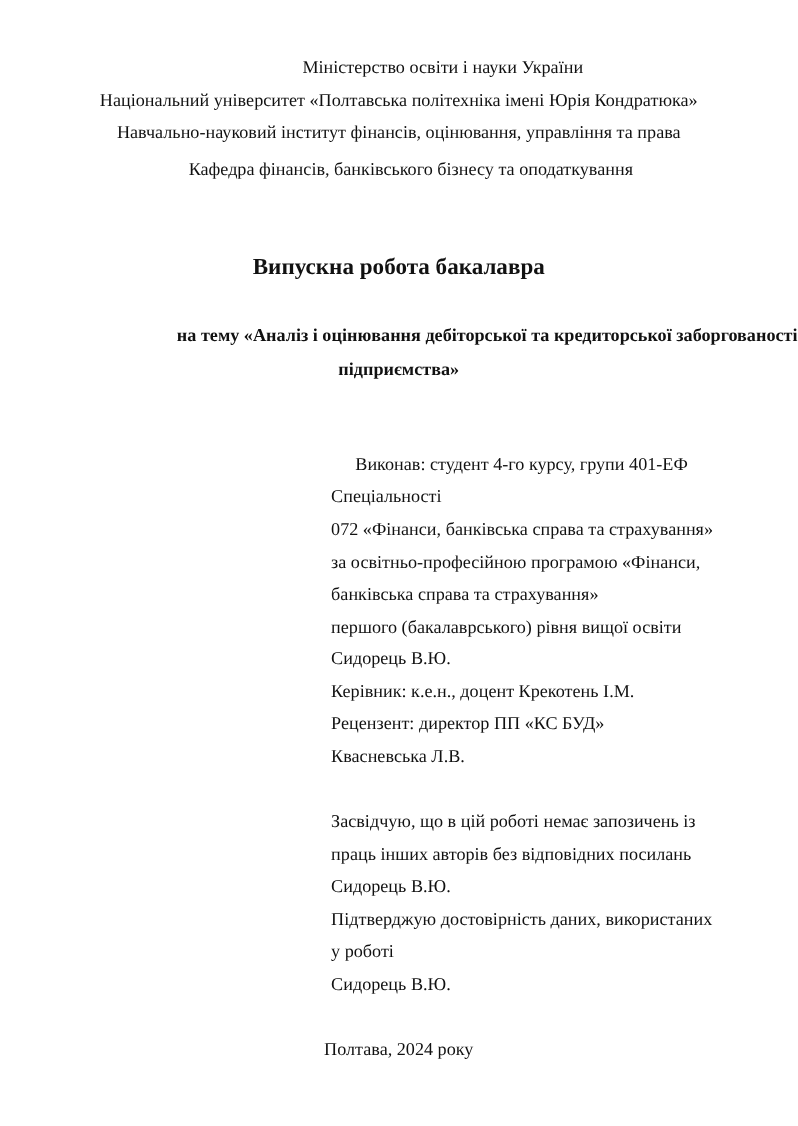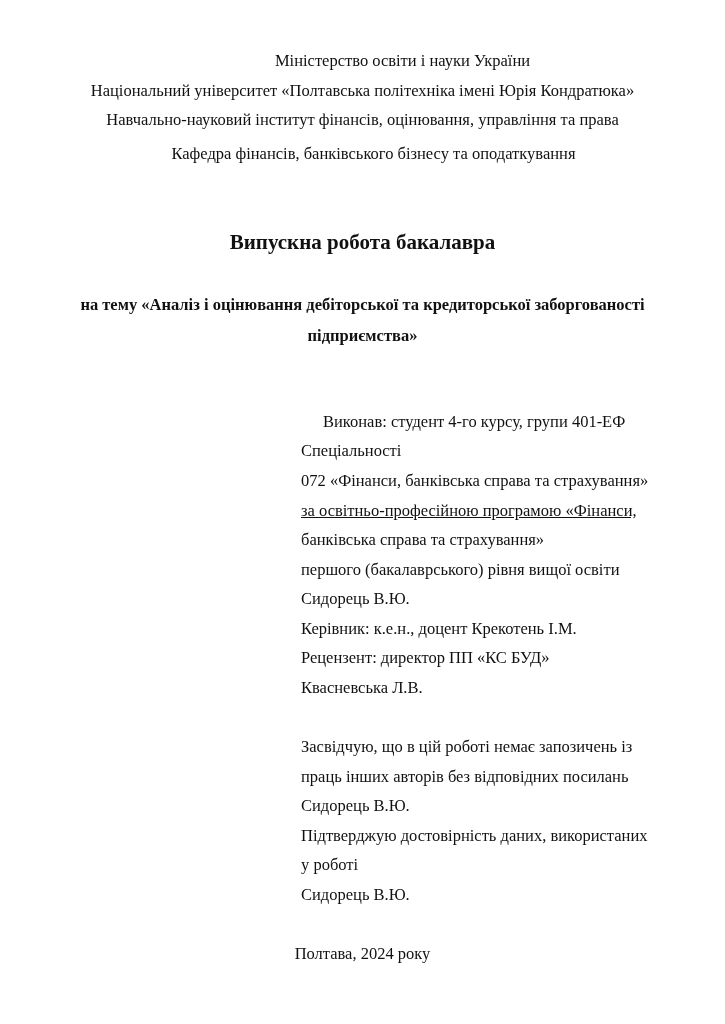--- a/index.html
+++ b/index.html
@@ -44,28 +44,28 @@
 
 <div>
 
   <div class="line center" style="top:51px;padding-left:40px;">Міністерство освіти і науки України</div>
   <div class="line center" style="top:81px;text-align:center;">Національний університет «Полтавська політехніка імені Юрія Кондратюка»</div>
   <div class="line center" style="top:110px;">Навчально-науковий інститут фінансів, оцінювання, управління та права</div>
   <div class="line center" style="top:144px;padding-left:11px;">Кафедра фінансів, банківського бізнесу та оподаткування</div>
 
   <div class="line center title" style="top:229px;">Випускна робота бакалавра</div>
 
-  <div class="line center topic" style="top:295px;">на тему «Аналіз і оцінювання дебіторської та кредиторської заборгованості</div>
+  <div class="line center topic" style="top:295px;text-align:right;">на тему «Аналіз і оцінювання дебіторської та кредиторської заборгованості</div>
   <div class="line center topic" style="top:326px;">підприємства»</div>
 
   <div>
     <div class="line right-block" style="top:412px;margin-left:22px;">Виконав: студент 4-го курсу, групи 401-ЕФ</div>
     <div class="line right-block" style="top:441px;">Спеціальності</div>
     <div class="line right-block" style="top:471px;">072 «Фінанси, банківська справа та страхування»</div>
-    <div class="line right-block" style="top:501px;text-decoration:underline;">за освітньо-професійною програмою «Фінанси,</div>
+    <div class="line right-block" style="top:501px;">за освітньо-професійною програмою «Фінанси,</div>
     <div class="line right-block" style="top:530px;">банківська справа та страхування»</div>
     <div class="line right-block" style="top:560px;">першого (бакалаврського) рівня вищої освіти</div>
     <div class="line right-block" style="top:589px;">Сидорець В.Ю.</div>
     <div class="line right-block" style="top:619px;">Керівник: к.е.н., доцент Крекотень І.М.</div>
     <div class="line right-block" style="top:648px;">Рецензент: директор ПП «КС БУД»</div>
     <div class="line right-block" style="top:678px;">Квасневська Л.В.</div>
   </div>
 
   <div>
     <div class="line right-block" style="top:737px;text-align:right;">Засвідчую, що в цій роботі немає запозичень із</div>

